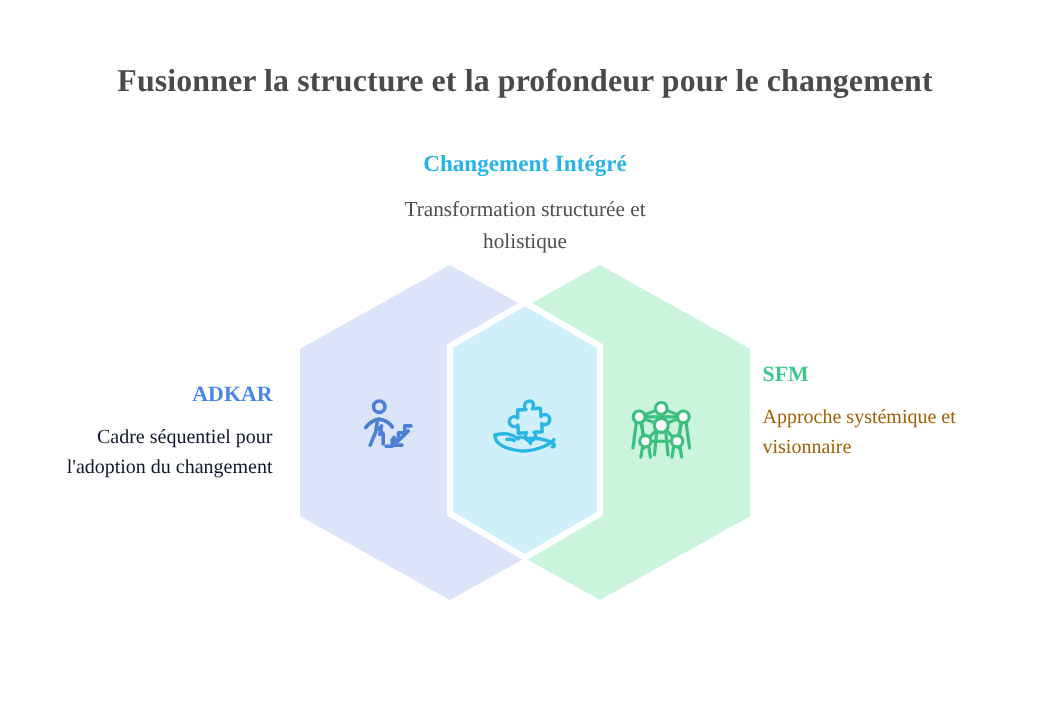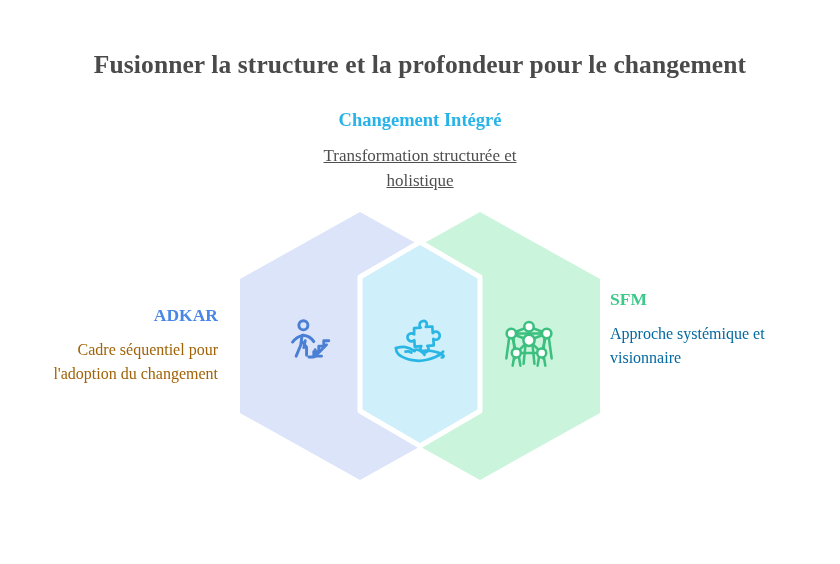--- a/index.html
+++ b/index.html
@@ -104,33 +104,32 @@
   
   #block-right {
     left: 610px;
     top: 288px;
     width: 196px;
     text-align: left;
   }
   
   #block-center {
     left: 300px;
-    top: 108px;
+    top: 120px;
     width: 240px;
     text-align: center;
   }
   #block-center .label-heading {
     font-size: 18.5px;
     line-height: 1.3;
     margin-bottom: 12px;
   }
   #block-center .label-desc {
     font-size: 17px;
     line-height: 1.45;
-    text-decoration: underline;
   }
 </style>
 </head>
 <body style="background: rgb(255, 255, 255);">
 
 <div id="infographic">
 
   <div class="title" style="color: rgb(74, 74, 74);">Fusionner la structure et la profondeur pour le changement</div>
 
   <div class="hex-stage">
@@ -204,26 +203,26 @@
           <circle cx="18" cy="43" r="5" fill="#ffffff"></circle>
           <circle cx="46" cy="43" r="5" fill="#ffffff"></circle>
         </svg>
       </div>
 
     </div>
   </div>
 
   <div class="label-block" id="block-left">
     <p class="label-heading" style="color: rgb(74, 134, 232);">ADKAR</p>
-    <p class="label-desc" style="color: #a16207;">Cadre séquentiel pour l'adoption du changement</p>
+    <p class="label-desc" style="color: #0f172a;">Cadre séquentiel pour l'adoption du changement</p>
   </div>
 
   <div class="label-block" id="block-center">
     <p class="label-heading" style="color: rgb(39, 179, 232);">Changement Intégré</p>
     <p class="label-desc" style="color: rgb(79, 79, 79);">Transformation structurée et holistique</p>
   </div>
 
   <div class="label-block" id="block-right">
     <p class="label-heading" style="color: rgb(60, 201, 138);">SFM</p>
-    <p class="label-desc" style="color: #0369a1;">Approche systémique et visionnaire</p>
+    <p class="label-desc" style="color: #a16207;">Approche systémique et visionnaire</p>
   </div>
 
 </div>
 
 </body></html>

